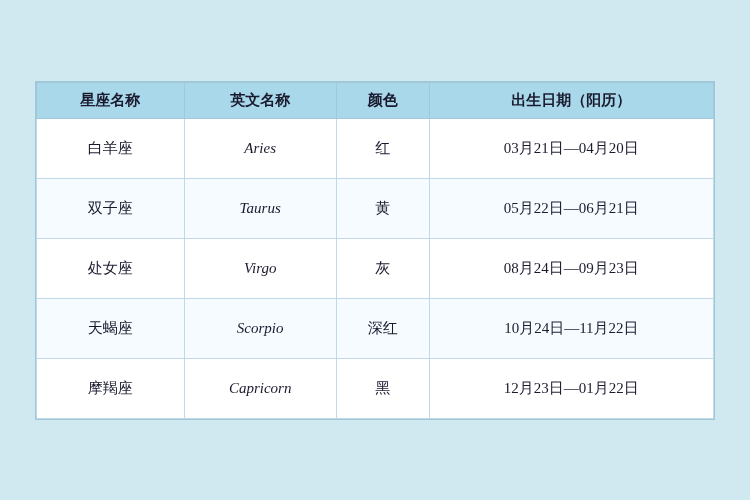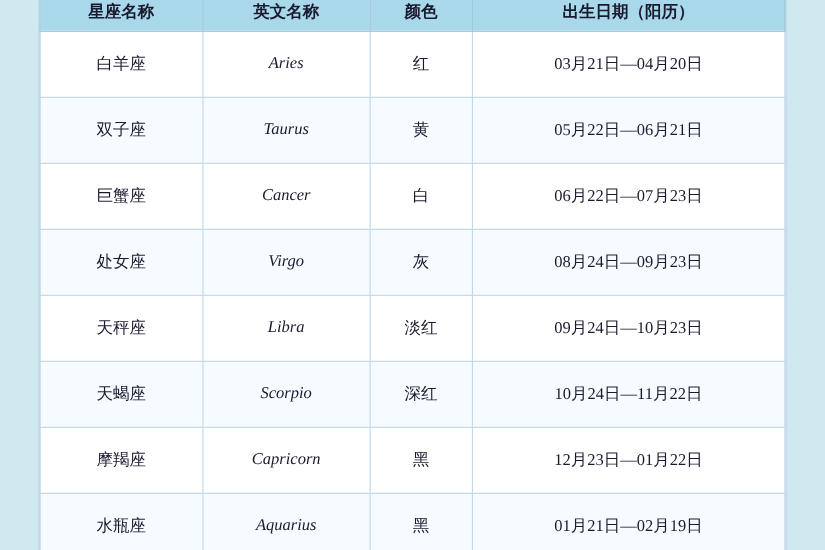--- a/index.html
+++ b/index.html
@@ -85,50 +85,32 @@
           <td>红</td>
           <td>03月21日—04月20日</td>
         </tr>
         <tr>
           <td>双子座</td>
           <td>Taurus</td>
           <td>黄</td>
           <td>05月22日—06月21日</td>
         </tr>
         <tr>
-          <td>巨蟹座</td>
-          <td>Cancer</td>
-          <td>白</td>
-          <td>06月22日—07月23日</td>
-        </tr>
-        <tr>
           <td>处女座</td>
           <td>Virgo</td>
           <td>灰</td>
           <td>08月24日—09月23日</td>
-        </tr>
-        <tr>
-          <td>天秤座</td>
-          <td>Libra</td>
-          <td>淡红</td>
-          <td>09月24日—10月23日</td>
         </tr>
         <tr>
           <td>天蝎座</td>
           <td>Scorpio</td>
           <td>深红</td>
           <td>10月24日—11月22日</td>
         </tr>
         <tr>
           <td>摩羯座</td>
           <td>Capricorn</td>
           <td>黑</td>
           <td>12月23日—01月22日</td>
         </tr>
-        <tr>
-          <td>水瓶座</td>
-          <td>Aquarius</td>
-          <td>黑</td>
-          <td>01月21日—02月19日</td>
-        </tr>
       </tbody>
   </table>
 </div>
 
 </body></html>

